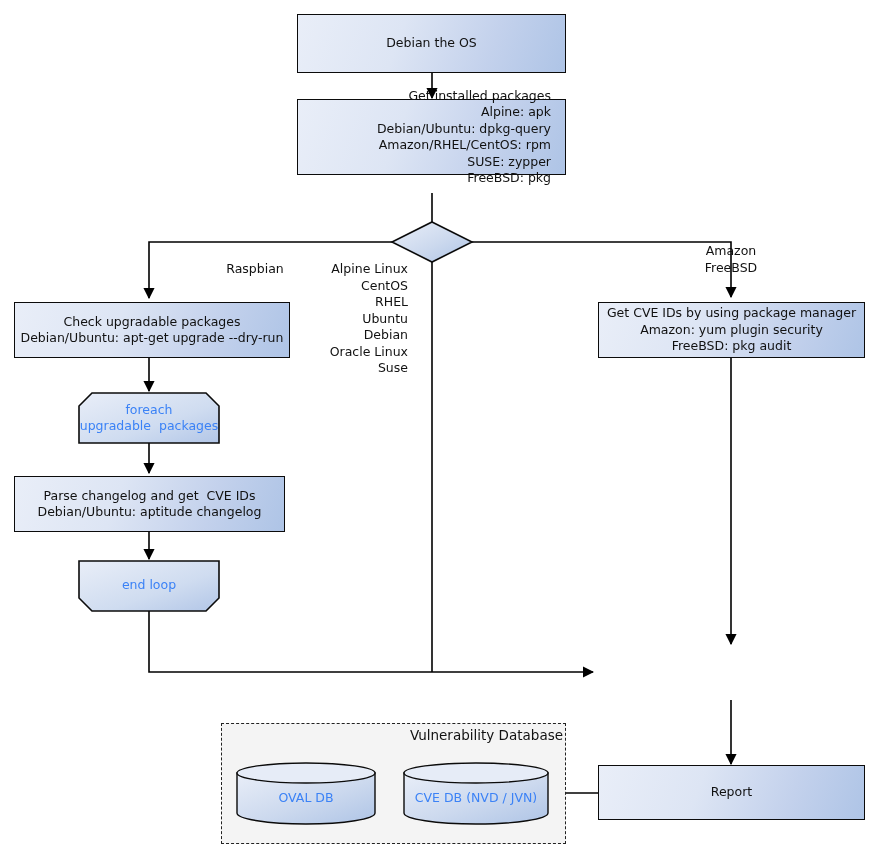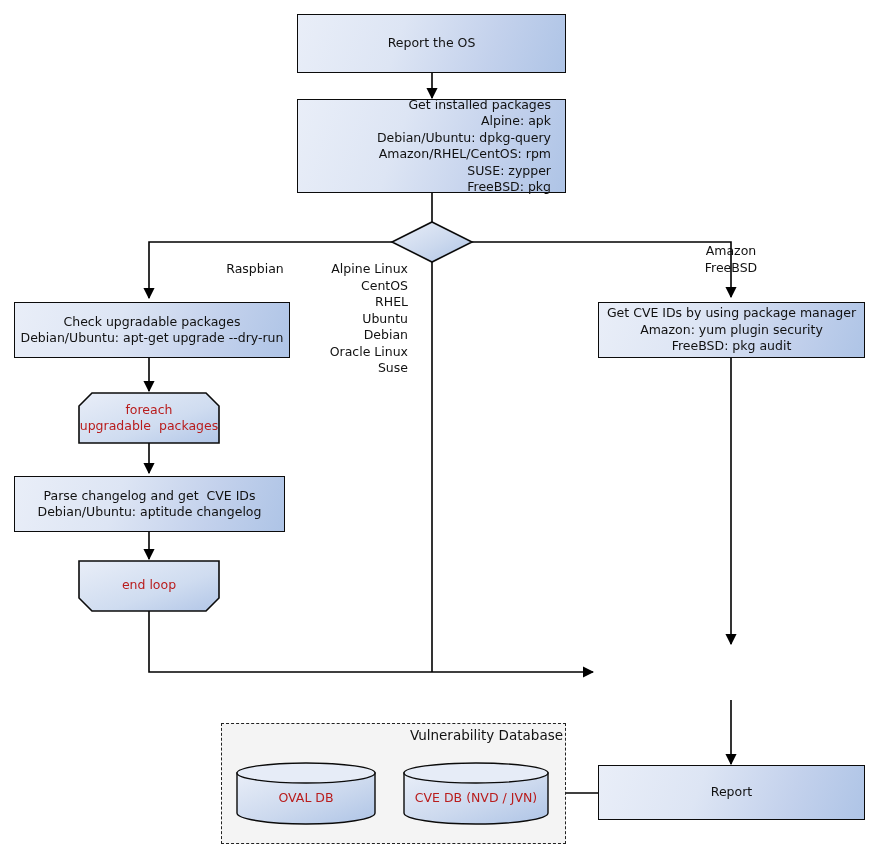--- a/index.html
+++ b/index.html
@@ -45,21 +45,21 @@
   .right-al { text-align: right; padding-right: 14px; }
   .shape-svg {
     position: absolute;
     overflow: visible;
   }
   .shape-label {
     position: absolute;
     display: flex;
     align-items: center;
     justify-content: center;
-    color: #b91c1c;
+    color: #3b82f6;
     font-size: 12.5px;
     line-height: 16.5px;
     white-space: pre;
     text-align: center;
     pointer-events: none;
   }
   .edge-label {
     position: absolute;
     color: #111111;
     font-size: 12.5px;
@@ -117,24 +117,24 @@
 
       <path d="M 731 358 L 731 644" marker-end="url(#arrow)"></path>
 
       <path d="M 731 700 L 731 764" marker-end="url(#arrow)"></path>
 
       <path d="M 548 793 L 598 793"></path>
     </g>
   </svg>
 
   <div class="node box" style="left:297px; top:14px; width:269px; height:59px;">
-    <div class="box-txt">Report the OS</div>
-  </div>
-
-  <div class="node box" style="left:297px; top:99px; width:269px; height:94px;">
+    <div class="box-txt">Debian the OS</div>
+  </div>
+
+  <div class="node box" style="left:297px; top:99px; width:269px; height:76px;">
     <div class="box-txt right-al">Get installed packages
 Alpine: apk
 Debian/Ubuntu: dpkg-query
 Amazon/RHEL/CentOS: rpm
 SUSE: zypper
 FreeBSD: pkg</div>
   </div>
 
   <svg class="shape-svg" style="left:390px; top:220px;" width="84" height="44" viewBox="0 0 84 44">
     <defs>

